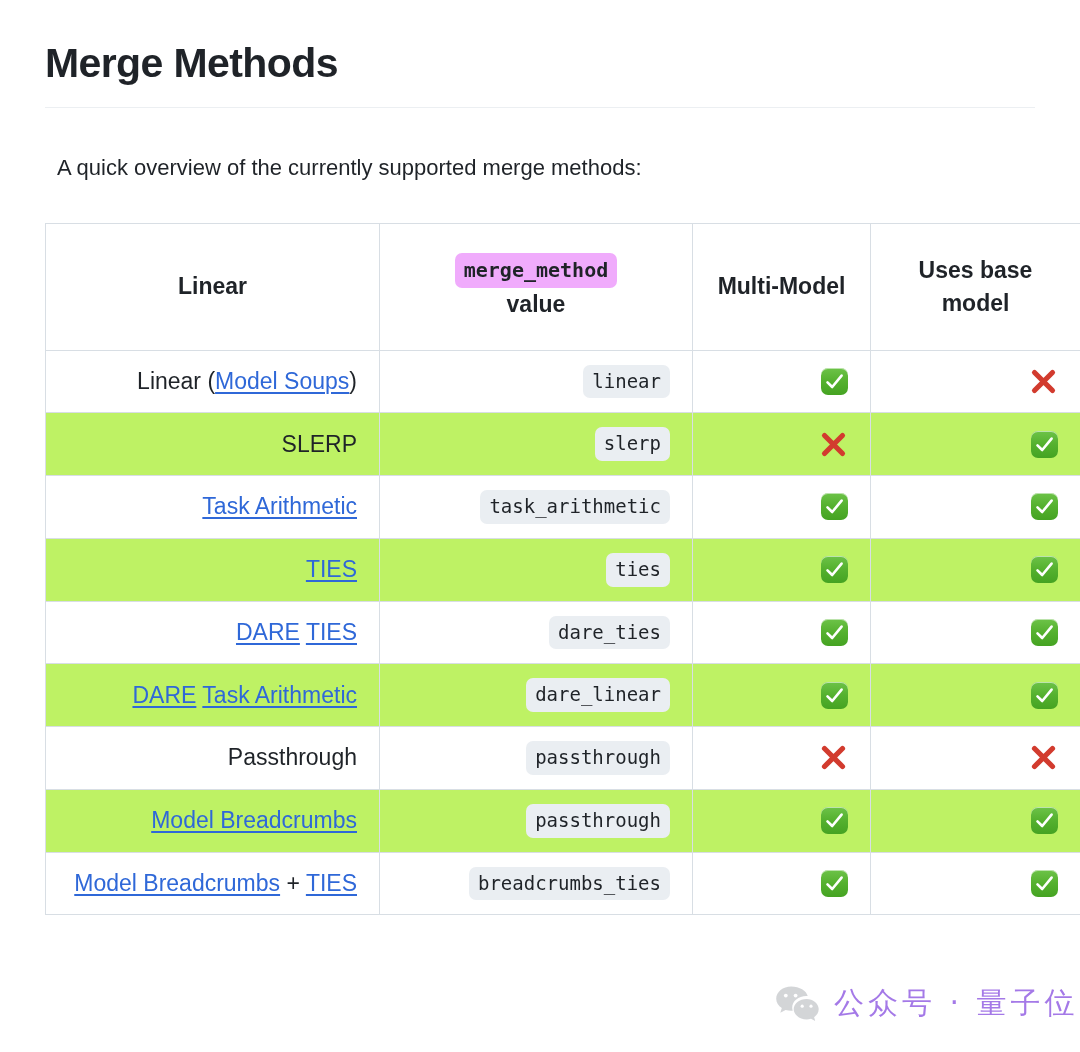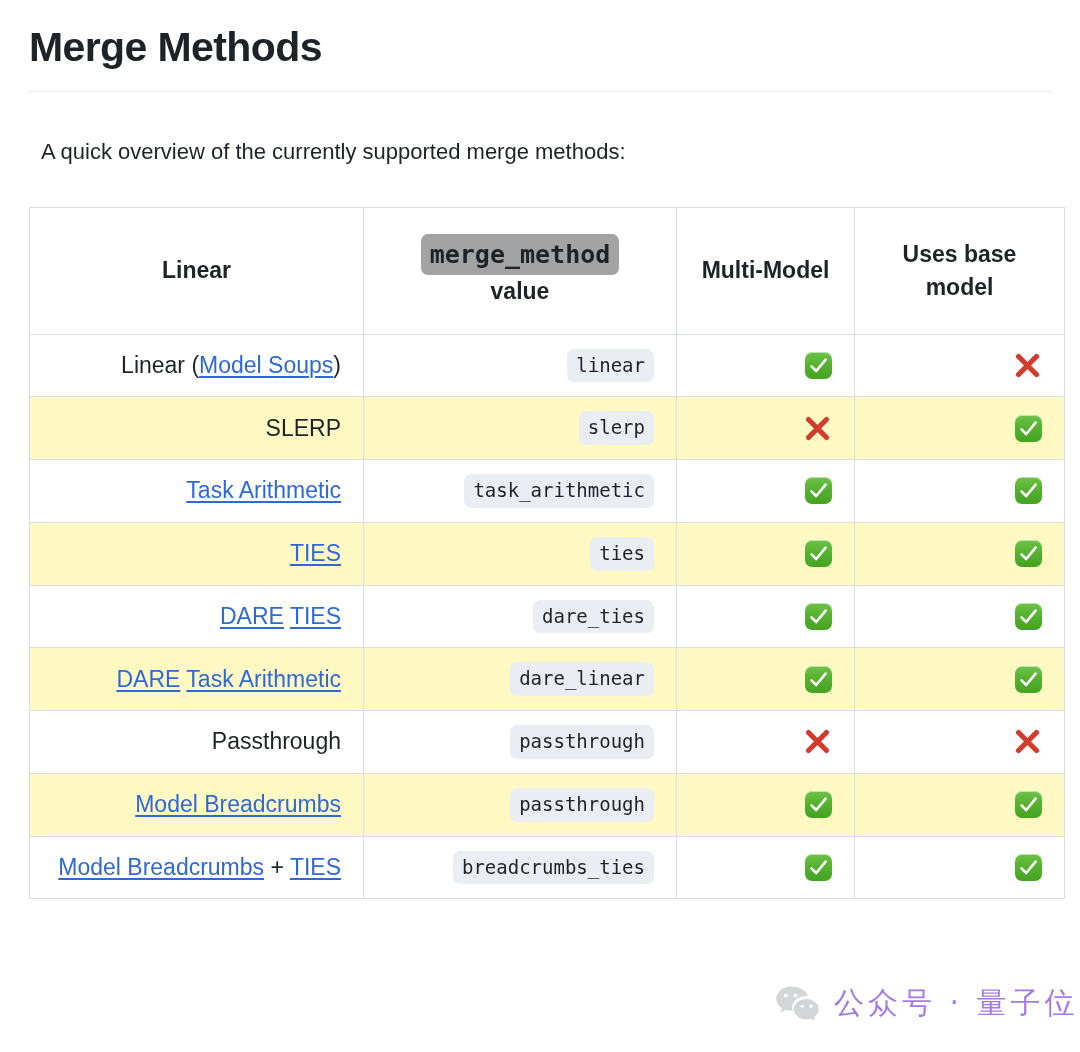--- a/index.html
+++ b/index.html
@@ -13,21 +13,21 @@
     overflow: hidden;
     font-family: "Liberation Sans", sans-serif;
     color: #1f2328;
     -webkit-font-smoothing: antialiased;
   }
 
   .page {
     position: relative;
     width: 1080px;
     height: 1052px;
-    padding: 0;
+    padding: 16px;
     box-sizing: border-box;
   }
 
   
   .page-title {
     font-size: 41px;
     font-weight: bold;
     letter-spacing: -0.6px;
     color: #1f2328;
     margin: 0;
@@ -79,21 +79,21 @@
     padding-top: 24px;
     padding-bottom: 24px;
     background: #ffffff;
     color: #1f2328;
   }
   table.merge-table thead th.th-method {
     padding-top: 46px;
     padding-bottom: 46px;
   }
   table.merge-table tbody tr.alt > td {
-    background: #fef9c3;
+    background: #bef264;
   }
   table.merge-table tbody tr > td {
     background: #ffffff;
     text-align: right;
   }
   td.cell-method {
     line-height: 1.45;
     font-size: 23px;
   }
   td.cell-value  { padding-left: 22px; }
@@ -106,22 +106,22 @@
     background: #eaeef2;
     border-radius: 7px;
     padding: 5px 9px;
     white-space: nowrap;
     color: #1f2328;
     display: inline-block;
     line-height: 1.25;
   }
   code.chip.hdr {
     font-weight: bold;
-    font-size: 25px;
-    background: #a3a3a3;
+    font-size: 20px;
+    background: #f0abfc;
   }
 
   
   a.link {
     color: #2f68d8;
     text-decoration: underline;
     text-underline-offset: 3px;
     text-decoration-thickness: 2px;
   }
 

